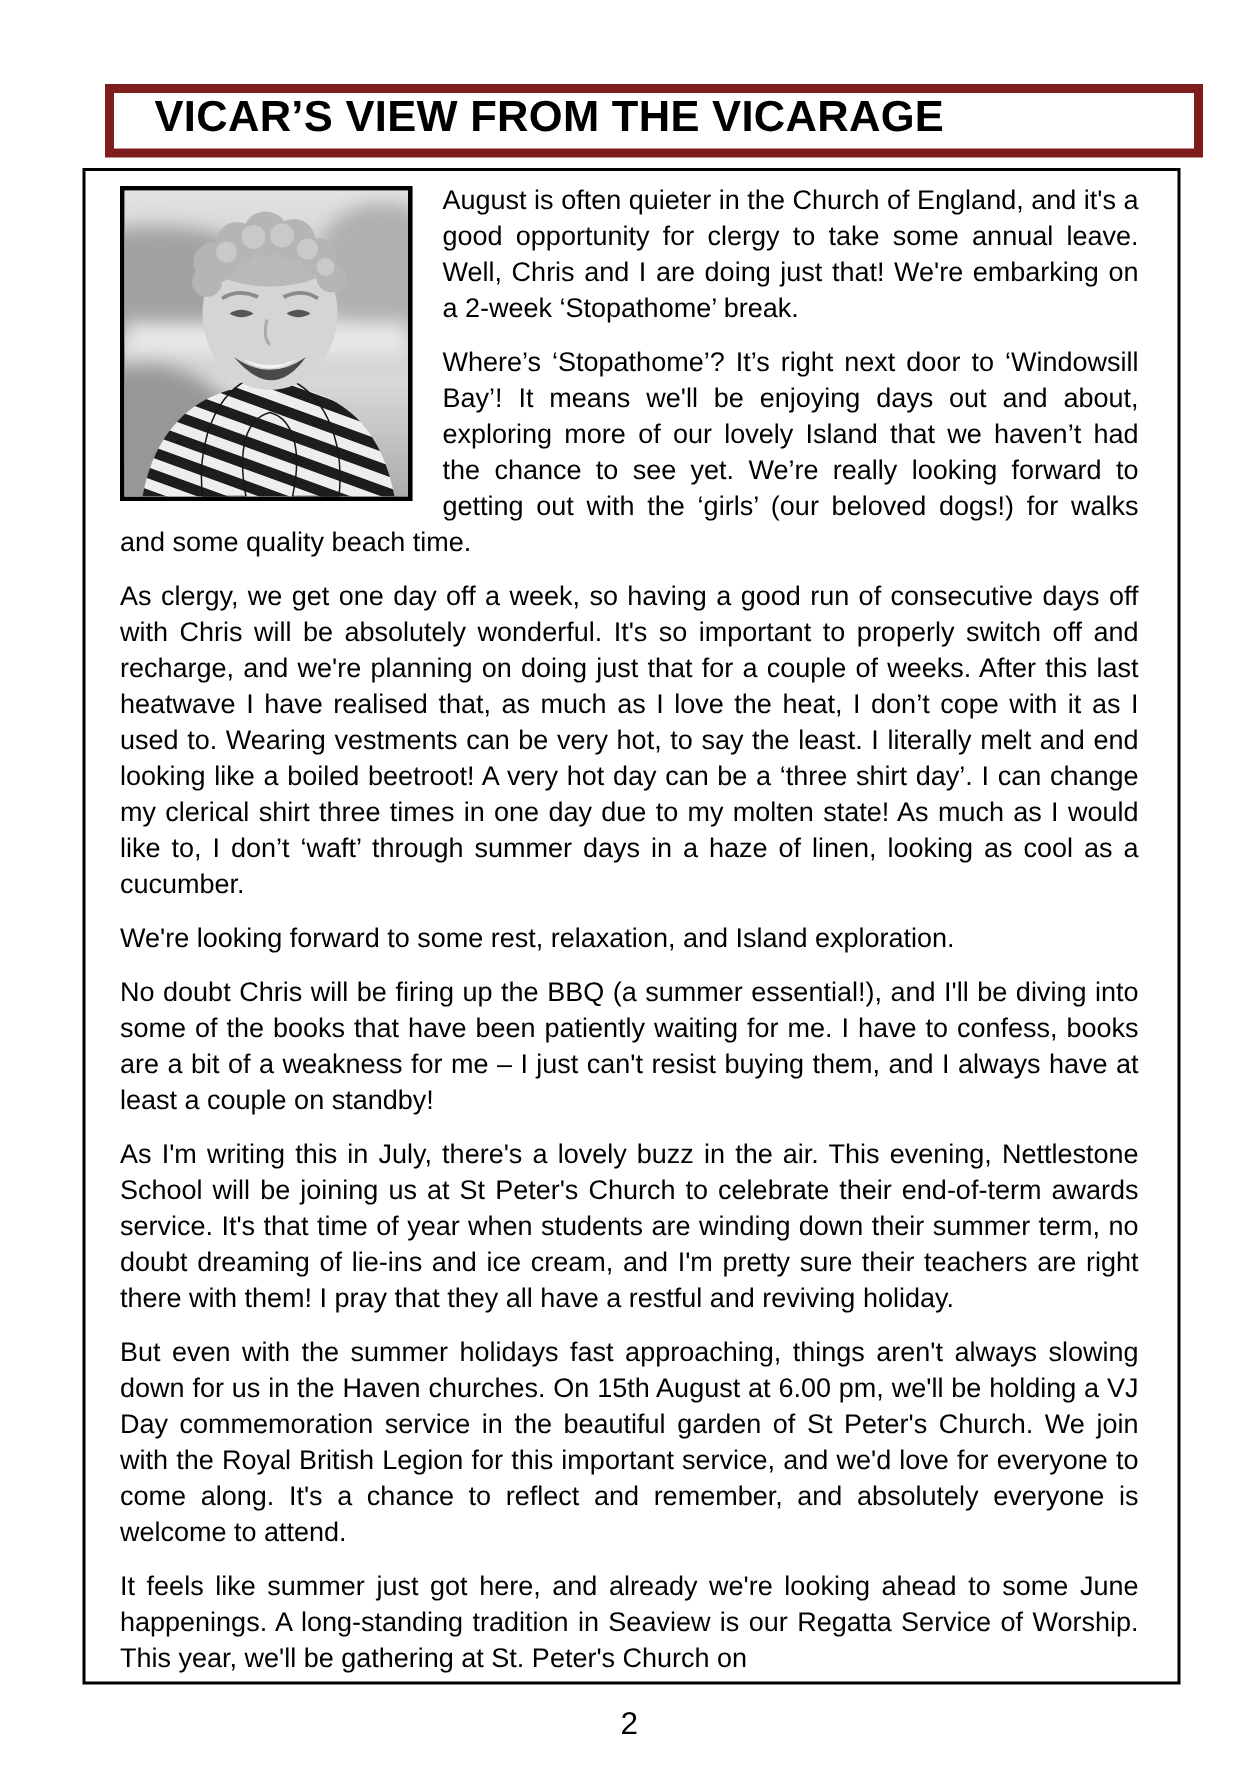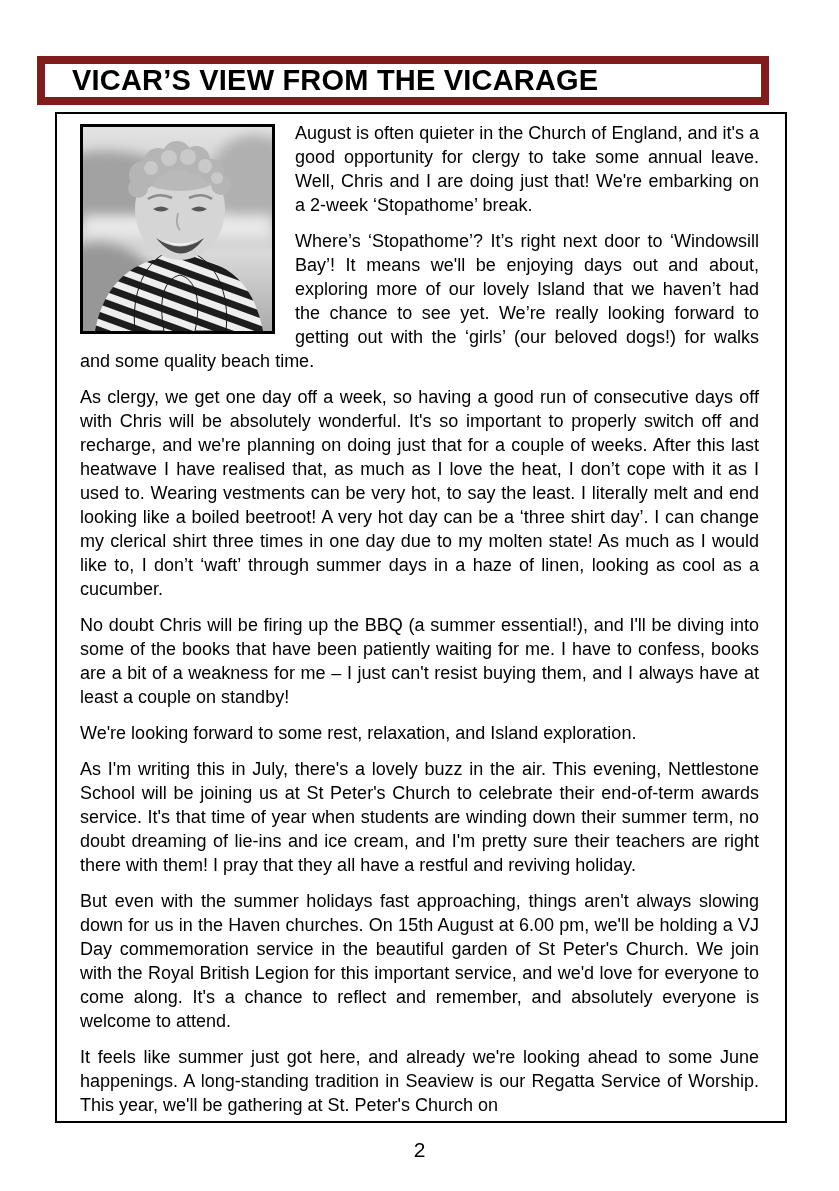--- a/index.html
+++ b/index.html
@@ -8,25 +8,25 @@
     position: relative;
     width: 839px;
     height: 1191px;
     background: #ffffff;
     color: #000000;
     font-family: "Liberation Sans", sans-serif;
     overflow: hidden;
   }
   .title-box {
     position: absolute;
-    left: 37px;
+    left: 70px;
     top: 56px;
     width: 732px;
     height: 49px;
-    border: 8px solid #7f1d1d;
+    border: 6px solid #7f1d1d;
     background: #ffffff;
     display: flex;
   }
   .title-box h1 {
     margin: 0;
     padding-left: 27px;
     font-size: 29px;
     font-weight: 700;
     letter-spacing: 0.2px;
     white-space: nowrap;
@@ -127,22 +127,22 @@
         <path d="M108,82 Q116,77 124,82 Q116,87 108,82 Z" fill="#565656"></path>
         <path d="M95,86 Q92,98 97,103" stroke="#ababab" stroke-width="2" fill="none"></path>
         <path d="M73,111 Q97,128 121,111 Q99,142 73,111 Z" fill="#4a4a4a"></path>
         <path d="M78,112 Q97,125 116,112 Q97,121 78,112 Z" fill="#f4f4f4"></path>
       </svg>
     </div>
 
     <p>August is often quieter in the Church of England, and it's a good opportunity for clergy to take some annual leave. Well, Chris and I are doing just that! We're embarking on a 2-week ‘Stopathome’ break.</p>
     <p>Where’s ‘Stopathome’? It’s right next door to ‘Windowsill Bay’! It means we'll be enjoying days out and about, exploring more of our lovely Island that we haven’t had the chance to see yet. We’re really looking forward to getting out with the ‘girls’ (our beloved dogs!) for walks and some quality beach time.</p>
     <p>As clergy, we get one day off a week, so having a good run of consecutive days off with Chris will be absolutely wonderful. It's so important to properly switch off and recharge, and we're planning on doing just that for a couple of weeks. After this last heatwave I have realised that, as much as I love the heat, I don’t cope with it as I used to. Wearing vestments can be very hot, to say the least. I literally melt and end looking like a boiled beetroot! A very hot day can be a ‘three shirt day’. I can change my clerical shirt three times in one day due to my molten state! As much as I would like to, I don’t ‘waft’ through summer days in a haze of linen, looking as cool as a cucumber.</p>
+    <p>We're looking forward to some rest, relaxation, and Island exploration.</p>
     <p>No doubt Chris will be firing up the BBQ (a summer essential!), and I'll be diving into some of the books that have been patiently waiting for me. I have to confess, books are a bit of a weakness for me – I just can't resist buying them, and I always have at least a couple on standby!</p>
-    <p>We're looking forward to some rest, relaxation, and Island exploration.</p>
     <p>As I'm writing this in July, there's a lovely buzz in the air. This evening, Nettlestone School will be joining us at St Peter's Church to celebrate their end-of-term awards service. It's that time of year when students are winding down their summer term, no doubt dreaming of lie-ins and ice cream, and I'm pretty sure their teachers are right there with them! I pray that they all have a restful and reviving holiday.</p>
     <p>But even with the summer holidays fast approaching, things aren't always slowing down for us in the Haven churches. On 15th August at 6.00 pm, we'll be holding a VJ Day commemoration service in the beautiful garden of St Peter's Church. We join with the Royal British Legion for this important service, and we'd love for everyone to come along. It's a chance to reflect and remember, and absolutely everyone is welcome to attend.</p>
     <p>It feels like summer just got here, and already we're looking ahead to some June happenings. A long-standing tradition in Seaview is our Regatta Service of Worship. This year, we'll be gathering at St. Peter's Church on</p>
   </div>
 
   <div class="page-number">2</div>
 
 </div>
 
 </body></html>

